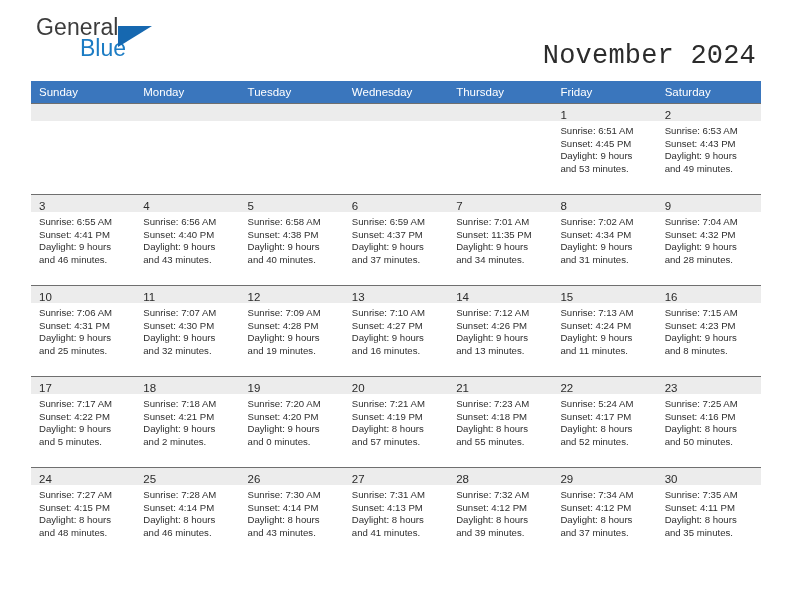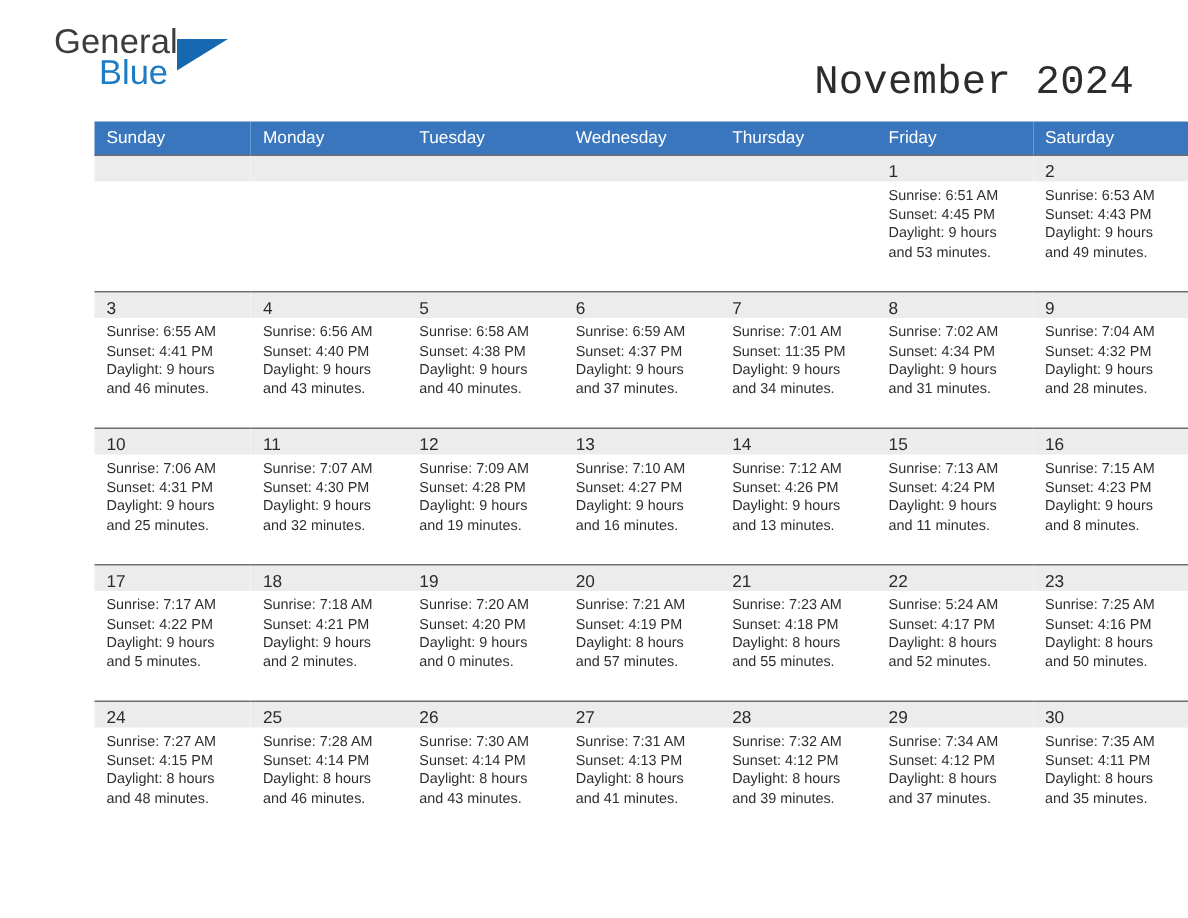--- a/index.html
+++ b/index.html
@@ -45,21 +45,21 @@
     color: #3c3c3c;
     line-height: 26px;
     display: block;
     font-family: "Liberation Sans", sans-serif;
   }
   .brand-blue {
     font-size: 23px;
     color: #1c7cc4;
     line-height: 24px;
     display: block;
-    margin-left: 30px;
+    margin-left: 44px;
     margin-top: -4px;
   }
   .brand-triangle {
     position: absolute;
     left: 87px;
     top: 12px;
     width: 0;
     height: 0;
     border-left: 34px solid #1668b0;
     border-bottom: 21px solid transparent;
@@ -83,21 +83,20 @@
     line-height: 20px;
     margin-top: 5px;
   }
 
   
   .calendar {
     margin-top: 9px;
     width: 730px;
     border-collapse: collapse;
     table-layout: fixed;
-    margin-left: 32px;
   }
   .calendar th {
     background: #3a76bd;
     color: #ffffff;
     font-size: 11.5px;
     font-weight: normal;
     text-align: left;
     padding: 5px 0 5px 8px;
     height: 19px;
     box-sizing: border-box;

